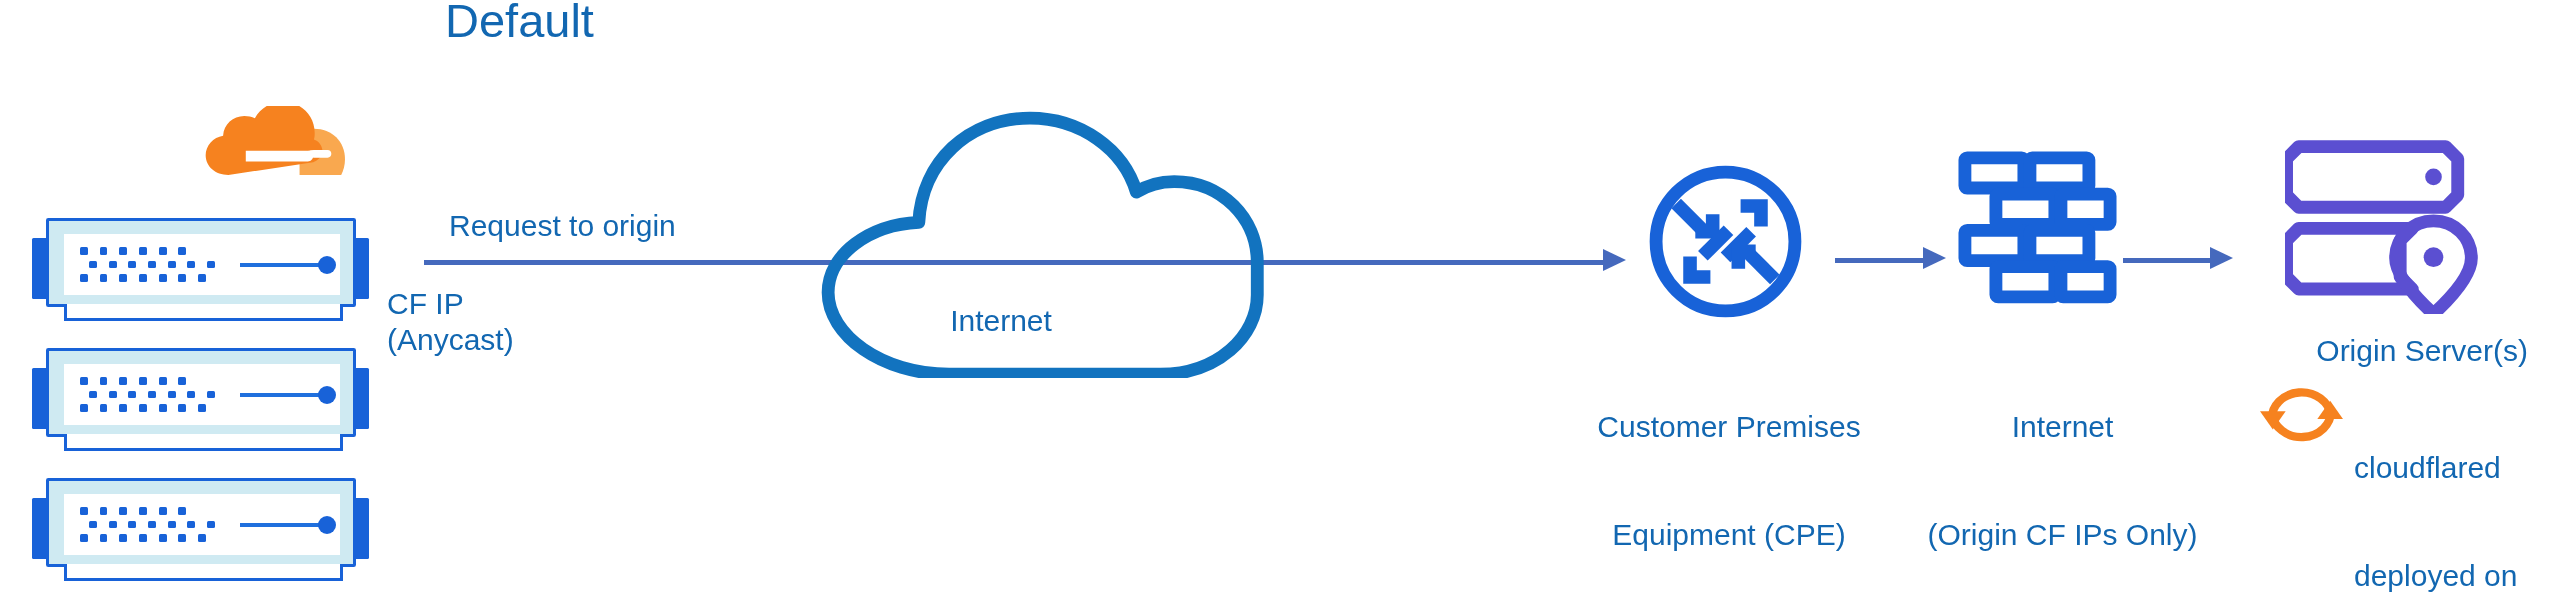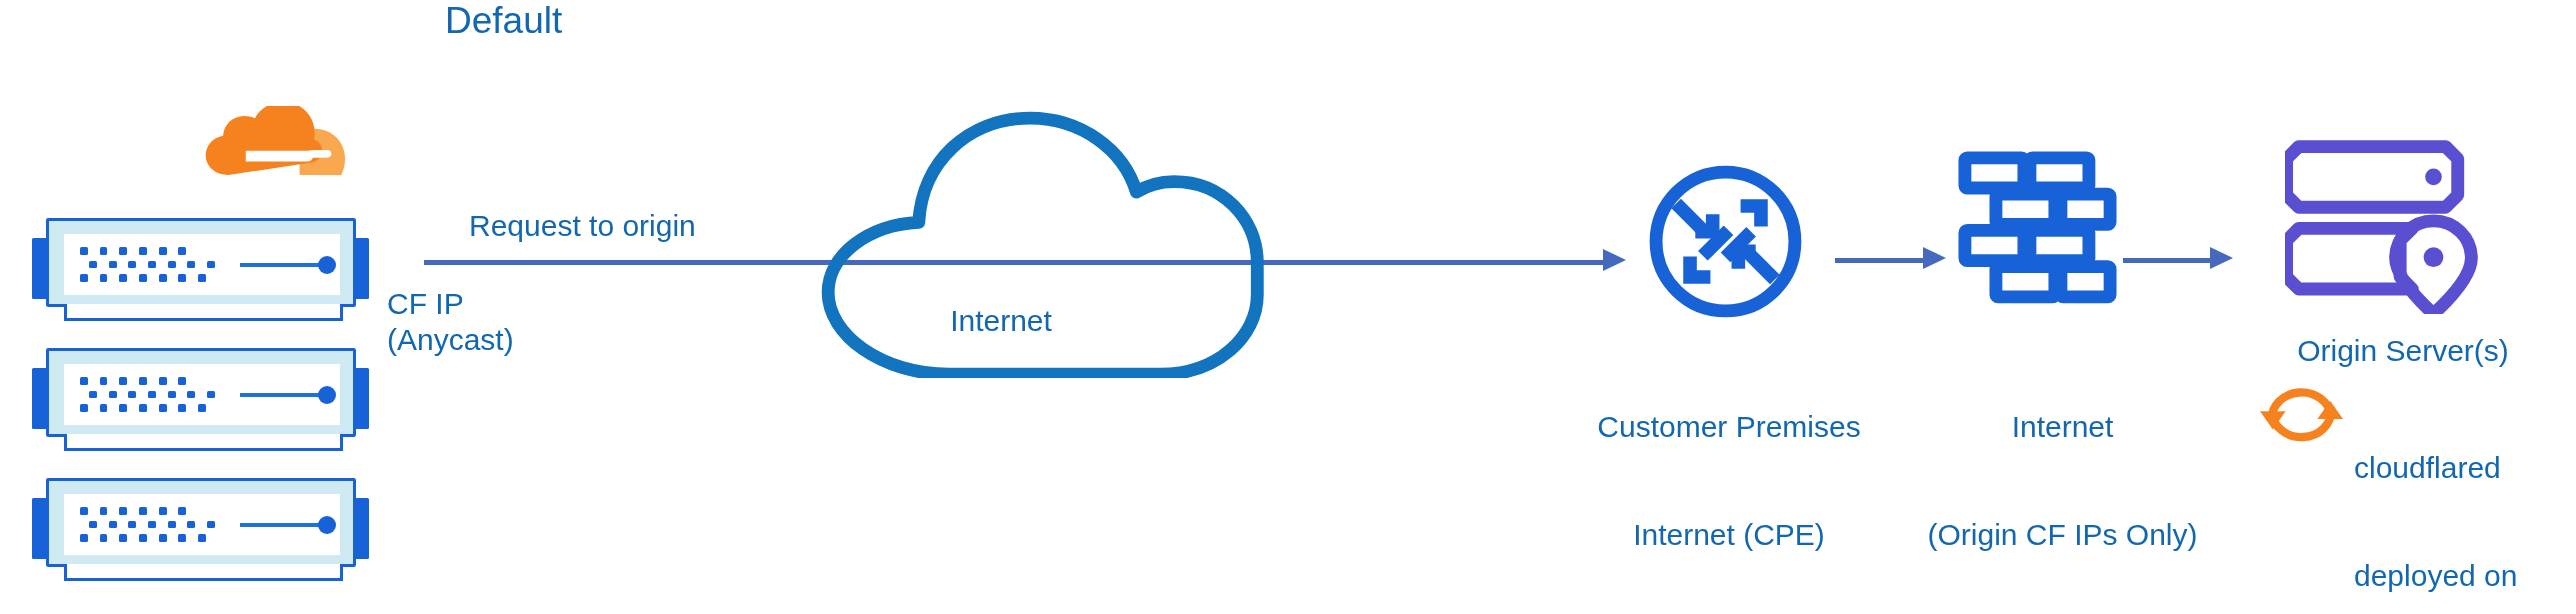--- a/index.html
+++ b/index.html
@@ -17,21 +17,21 @@
     height: 614px;
     background: #ffffff;
     overflow: hidden;
   }
   .abs { position: absolute; }
 
   
   #diagram-title {
     left: 445px;
     top: 3px;
-    font-size: 37px;
+    font-size: 47px;
     color: #1267b1;
     letter-spacing: 0px;
     white-space: nowrap;
   }
 
   
   #cloudflare-logo { left: 36px; top: 106px; width: 318px; height: 114px; }
   #cloudflare-cloud-mark { position:absolute; left: 153px; top: 0px; width: 159px; height: 76px; }
   #cloudflare-wordmark {
     position: absolute; left: 3px; top: 76px;
@@ -109,21 +109,21 @@
   
   #cpe-icon { left: 1644px; top: 160px; width: 163px; height: 163px; }
   #cpe-label { left: 1532px; top: 337px; width: 394px; }
 
   
   #firewall-icon { left: 1958px; top: 151px; width: 159px; height: 155px; }
   #firewall-label { left: 1896px; top: 337px; width: 333px; }
 
   
   #origin-icon { left: 2285px; top: 136px; width: 197px; height: 178px; }
-  #origin-label { left: 2278px; top: 333px; width: 250px; }
+  #origin-label { left: 2278px; top: 333px; width: 250px; text-align: right; }
   #cloudflared-icon { left: 2257px; top: 378px; width: 89px; height: 72px; }
   #cloudflared-label { left: 2354px; top: 378px; width: 212px; }
 </style>
 </head>
 <body>
 
 <div id="canvas">
 
   <div class="abs label" id="diagram-title">Default</div>
 
@@ -231,21 +231,21 @@
             <div class="dot" style="left: 98px; top: 27px;"></div>
             <div class="dot" style="left: 118px; top: 27px;"></div>
           </div>
         <div class="portline"></div>
         <div class="led"></div>
       </div>
     </div>
     <div class="shadow"></div>
   </div>
 
-  <div class="abs label" id="request-to-origin-label" style="left:469px; top:208px;">Request to origin</div>
+  <div class="abs label" id="request-to-origin-label" style="left:449px; top:208px;">Request to origin</div>
   <div class="abs label" style="left:387px; top:286px;text-align:center;">CF IP</div>
   <div class="abs label" style="left:387px; top:322px;">(Anycast)</div>
 
   <div class="abs flow-line" style="left:424px; top:260px; width:1181px;"></div>
   <div class="abs flow-head" style="left:1603px; top:249px;"></div>
 
   <svg class="abs" id="internet-cloud" viewBox="0 0 630 360">
     <path d="M182 355
              C 93 355 22 303 22 247
              C 22 196 77 157 142 154
@@ -278,21 +278,21 @@
       <path d="M52 164 L52 128 L70 128 L70 146 L88 146 L88 164 Z"></path>
     </g>
 
     <g fill="#1862d8">
       <rect x="146" y="114" width="18" height="52" transform="rotate(-45 155 140)"></rect>
       <path d="M116 144 L116 112 L148 112 L148 130 L134 130 L134 144 Z"></path>
     </g>
   </svg>
   <div class="abs label center" id="cpe-label">
     <div>Customer Premises</div>
-    <div>Internet (CPE)</div>
+    <div>Equipment (CPE)</div>
   </div>
 
   <div class="abs flow-line" style="left:1835px; top:258px; width:89px;"></div>
   <div class="abs flow-head" style="left:1923px; top:247px;"></div>
 
   <svg class="abs" id="firewall-icon" viewBox="0 0 210 205">
     <g fill="none" stroke="#1862d8" stroke-width="17" stroke-linejoin="round">
       <rect x="9" y="9" width="78" height="40" rx="3"></rect>
       <rect x="95" y="9" width="78" height="40" rx="3"></rect>
       <rect x="50" y="57" width="78" height="40" rx="3"></rect>

